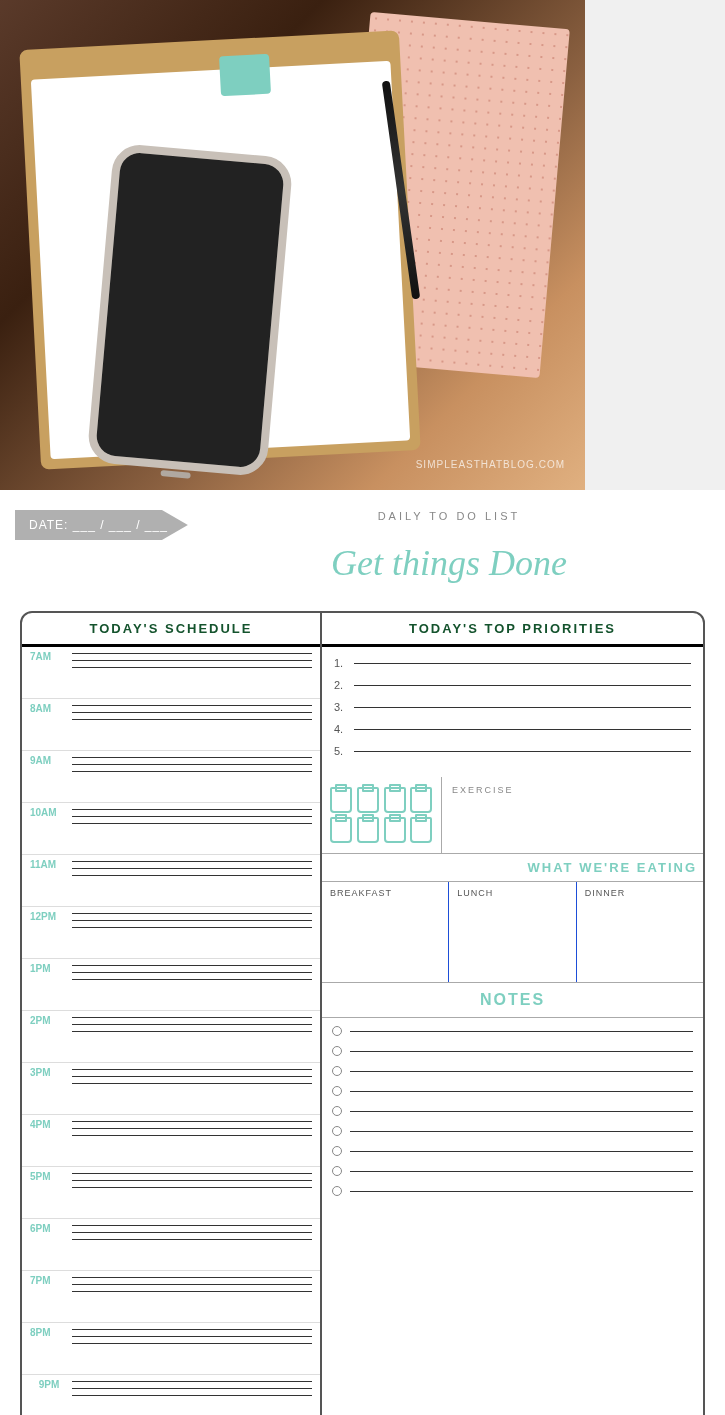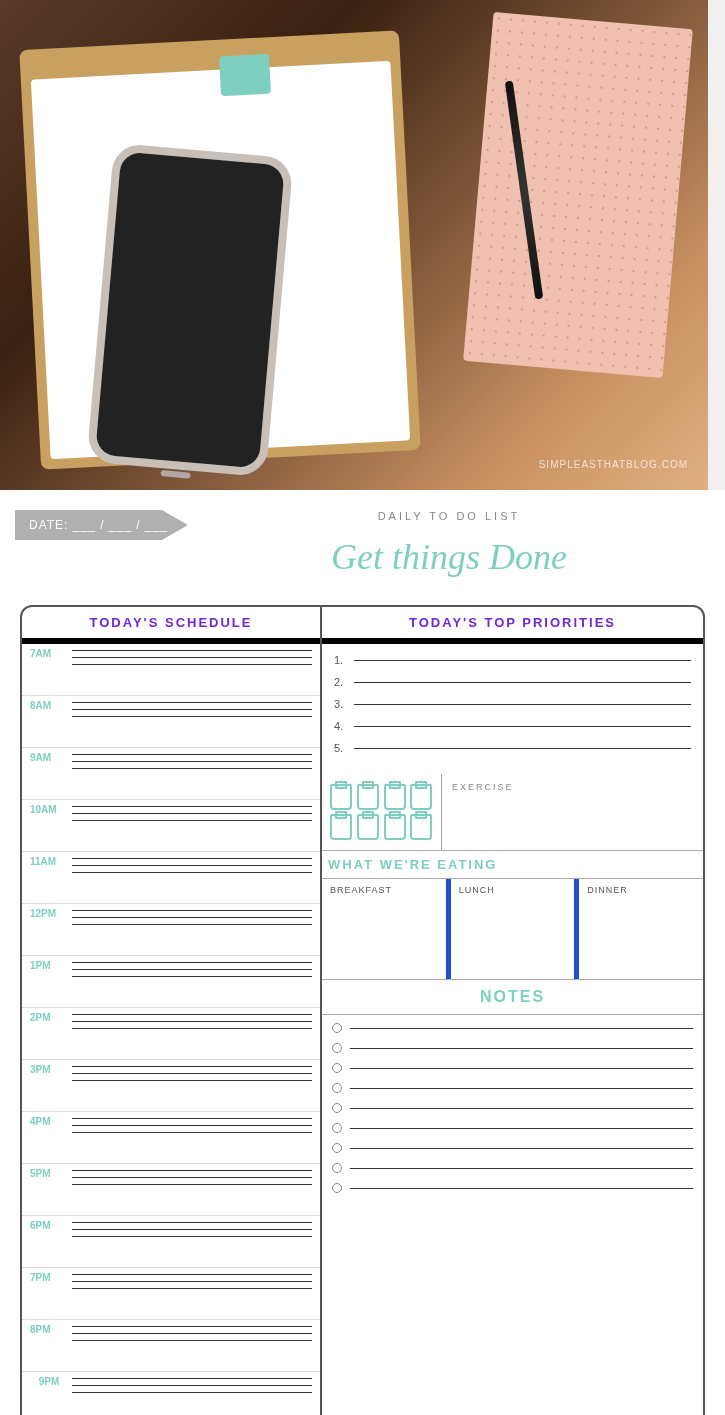--- a/index.html
+++ b/index.html
@@ -5,21 +5,21 @@
     * { margin: 0; padding: 0; box-sizing: border-box; }
     body {
       width: 725px;
       min-height: 1415px;
       font-family: Arial, sans-serif;
       background: #f0f0f0;
     }
 
     
     .photo-section {
-      width: 708px;
+      width: 585px;
       height: 490px;
       background: linear-gradient(135deg, #5a3a2a 0%, #3a2010 30%, #8a6040 60%, #c89060 80%, #e0b080 100%);
       position: relative;
       overflow: hidden;
     }
     .photo-bg {
       width: 100%;
       height: 100%;
       position: relative;
     }
@@ -142,21 +142,21 @@
     .title-area {
       text-align: center;
       margin-bottom: 15px;
       flex: 1;
     }
     .daily-todo-label {
       font-size: 11px;
       letter-spacing: 3px;
       color: #888;
       text-transform: uppercase;
-      margin-bottom: 14px;
+      margin-bottom: 20px;
     }
     .get-things-done {
       font-family: 'Georgia', serif;
       font-size: 36px;
       color: #7ecfc0;
       font-style: italic;
       font-weight: normal;
     }
 
     .header-row {
@@ -185,22 +185,22 @@
       width: 300px;
       border-right: 2px solid #555;
       flex-shrink: 0;
     }
     .col-header {
       text-align: center;
       padding: 8px 18px;
       font-size: 13px;
       font-weight: bold;
       letter-spacing: 2px;
-      color: #6d28d9;
-      border-bottom: 6px solid #000000;
+      color: #14532d;
+      border-bottom: 3px solid #000000;
     }
     .time-slot {
       display: flex;
       align-items: flex-start;
       padding: 0 8px;
       min-height: 52px;
       border-bottom: 1px solid #ddd;
     }
     .time-label {
       font-size: 10px;
@@ -284,35 +284,35 @@
       color: #888;
       text-transform: uppercase;
       margin-bottom: 4px;
     }
 
     
     .eating-section {
       border-bottom: 1px solid #aaa;
     }
     .eating-header {
-      text-align: left;
+      text-align: right;
       padding: 6px;
       font-size: 13px;
       font-weight: bold;
       letter-spacing: 2px;
       color: #7ecfc0;
       border-bottom: 1px solid #aaa;
     }
     .meals-row {
       display: flex;
       height: 100px;
     }
     .meal-col {
       flex: 1;
-      border-right: 5px solid #1d4ed8;
+      border-right: 1px solid #1d4ed8;
       padding: 6px 8px;
     }
     .meal-col:last-child {
       border-right: none;
     }
     .meal-label {
       font-size: 9px;
       letter-spacing: 1px;
       color: #555;
       text-transform: uppercase;

